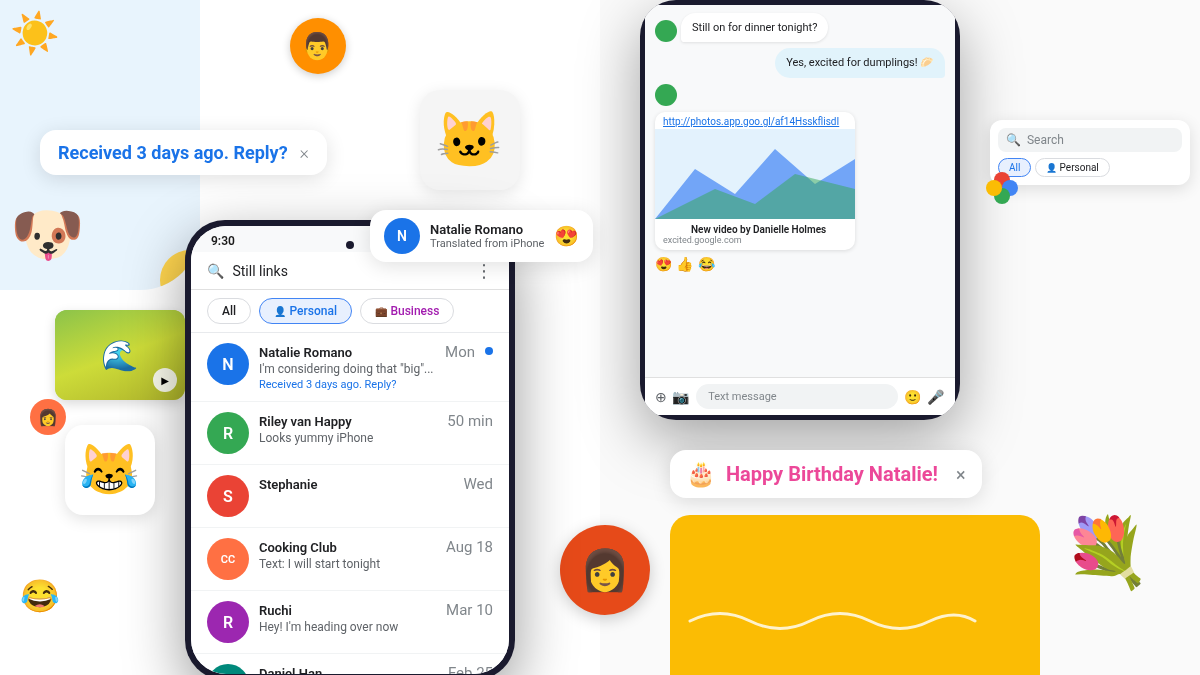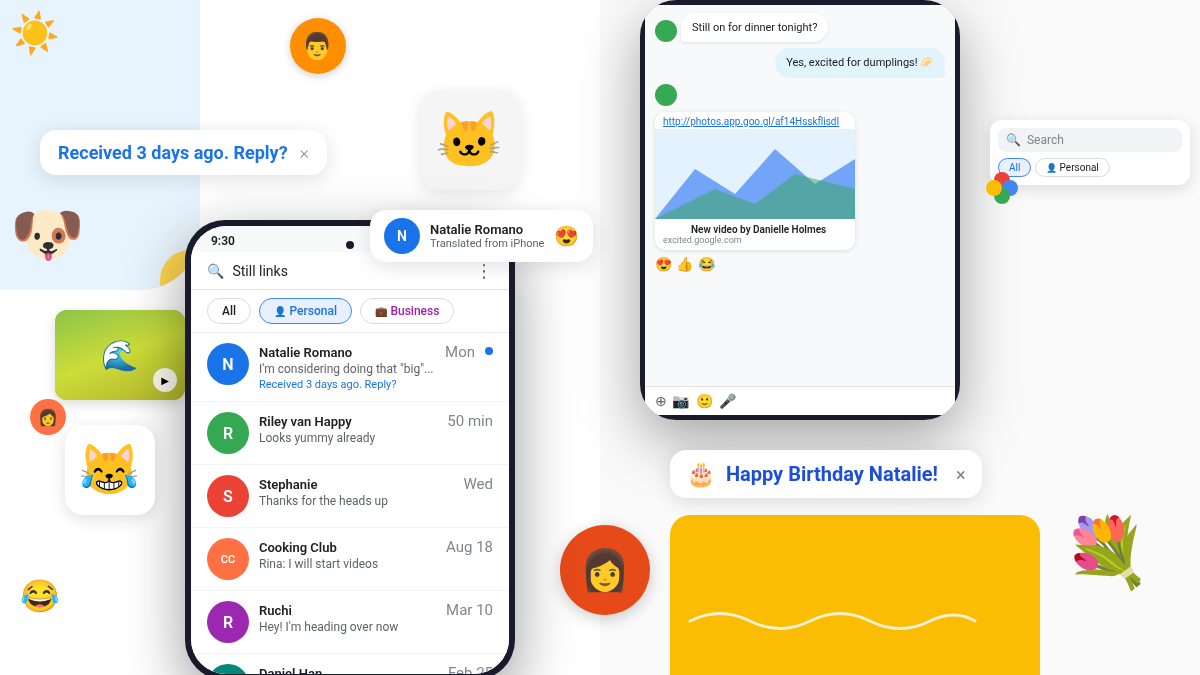--- a/index.html
+++ b/index.html
@@ -272,21 +272,21 @@
       left: 670px;
       top: 450px;
       display: flex;
       align-items: center;
       gap: 10px;
       padding: 10px 16px;
     }
     .birthday-text {
       font-size: 20px;
       font-weight: 700;
-      color: #1d4ed8;
+      color: #ec4899;
     }
 
     
     .natalie-card {
       left: 370px;
       top: 210px;
       display: flex;
       align-items: center;
       gap: 10px;
       padding: 8px 14px;
@@ -598,43 +598,42 @@
         <div class="unread-dot"></div>
       </div>
 
       <div class="message-item">
         <div class="msg-avatar" style="background:#34a853;">R</div>
         <div class="msg-content">
           <div class="msg-header">
             <span class="msg-name">Riley van Happy</span>
             <span class="msg-time">50 min</span>
           </div>
-          <div class="msg-preview">Looks yummy already</div>
+          <div class="msg-preview">Looks yummy iPhone</div>
         </div>
       </div>
 
       <div class="message-item">
         <div class="msg-avatar" style="background:#ea4335;">S</div>
         <div class="msg-content">
           <div class="msg-header">
             <span class="msg-name">Stephanie</span>
             <span class="msg-time">Wed</span>
           </div>
-          <div class="msg-preview">Thanks for the heads up</div>
         </div>
       </div>
 
       <div class="message-item">
         <div class="msg-avatar" style="background:#ff7043;font-size:11px;">CC</div>
         <div class="msg-content">
           <div class="msg-header">
             <span class="msg-name">Cooking Club</span>
             <span class="msg-time">Aug 18</span>
           </div>
-          <div class="msg-preview">Rina: I will start videos</div>
+          <div class="msg-preview">Text: I will start tonight</div>
         </div>
       </div>
 
       <div class="message-item">
         <div class="msg-avatar" style="background:#9c27b0;">R</div>
         <div class="msg-content">
           <div class="msg-header">
             <span class="msg-name">Ruchi</span>
             <span class="msg-time">Mar 10</span>
           </div>
@@ -695,20 +694,23 @@
       <div class="chat-reactions">
         <span>😍</span>
         <span>👍</span>
         <span>😂</span>
       </div>
     </div>
 
     <div class="chat-input-bar">
       <span class="chat-icon">⊕</span>
       <span class="chat-icon">📷</span>
+      <div class="chat-input-field">
+        <span>Text message</span>
+      </div>
       <span class="chat-icon">🙂</span>
       <span class="chat-icon">🎤</span>
     </div>
   </div>
 </div>
 
 <div class="search-widget">
   <div class="search-widget-bar">
     <span style="font-size:12px;color:#5f6368;">🔍</span>
     <span style="font-size:12px;color:#80868b;">Search</span>

